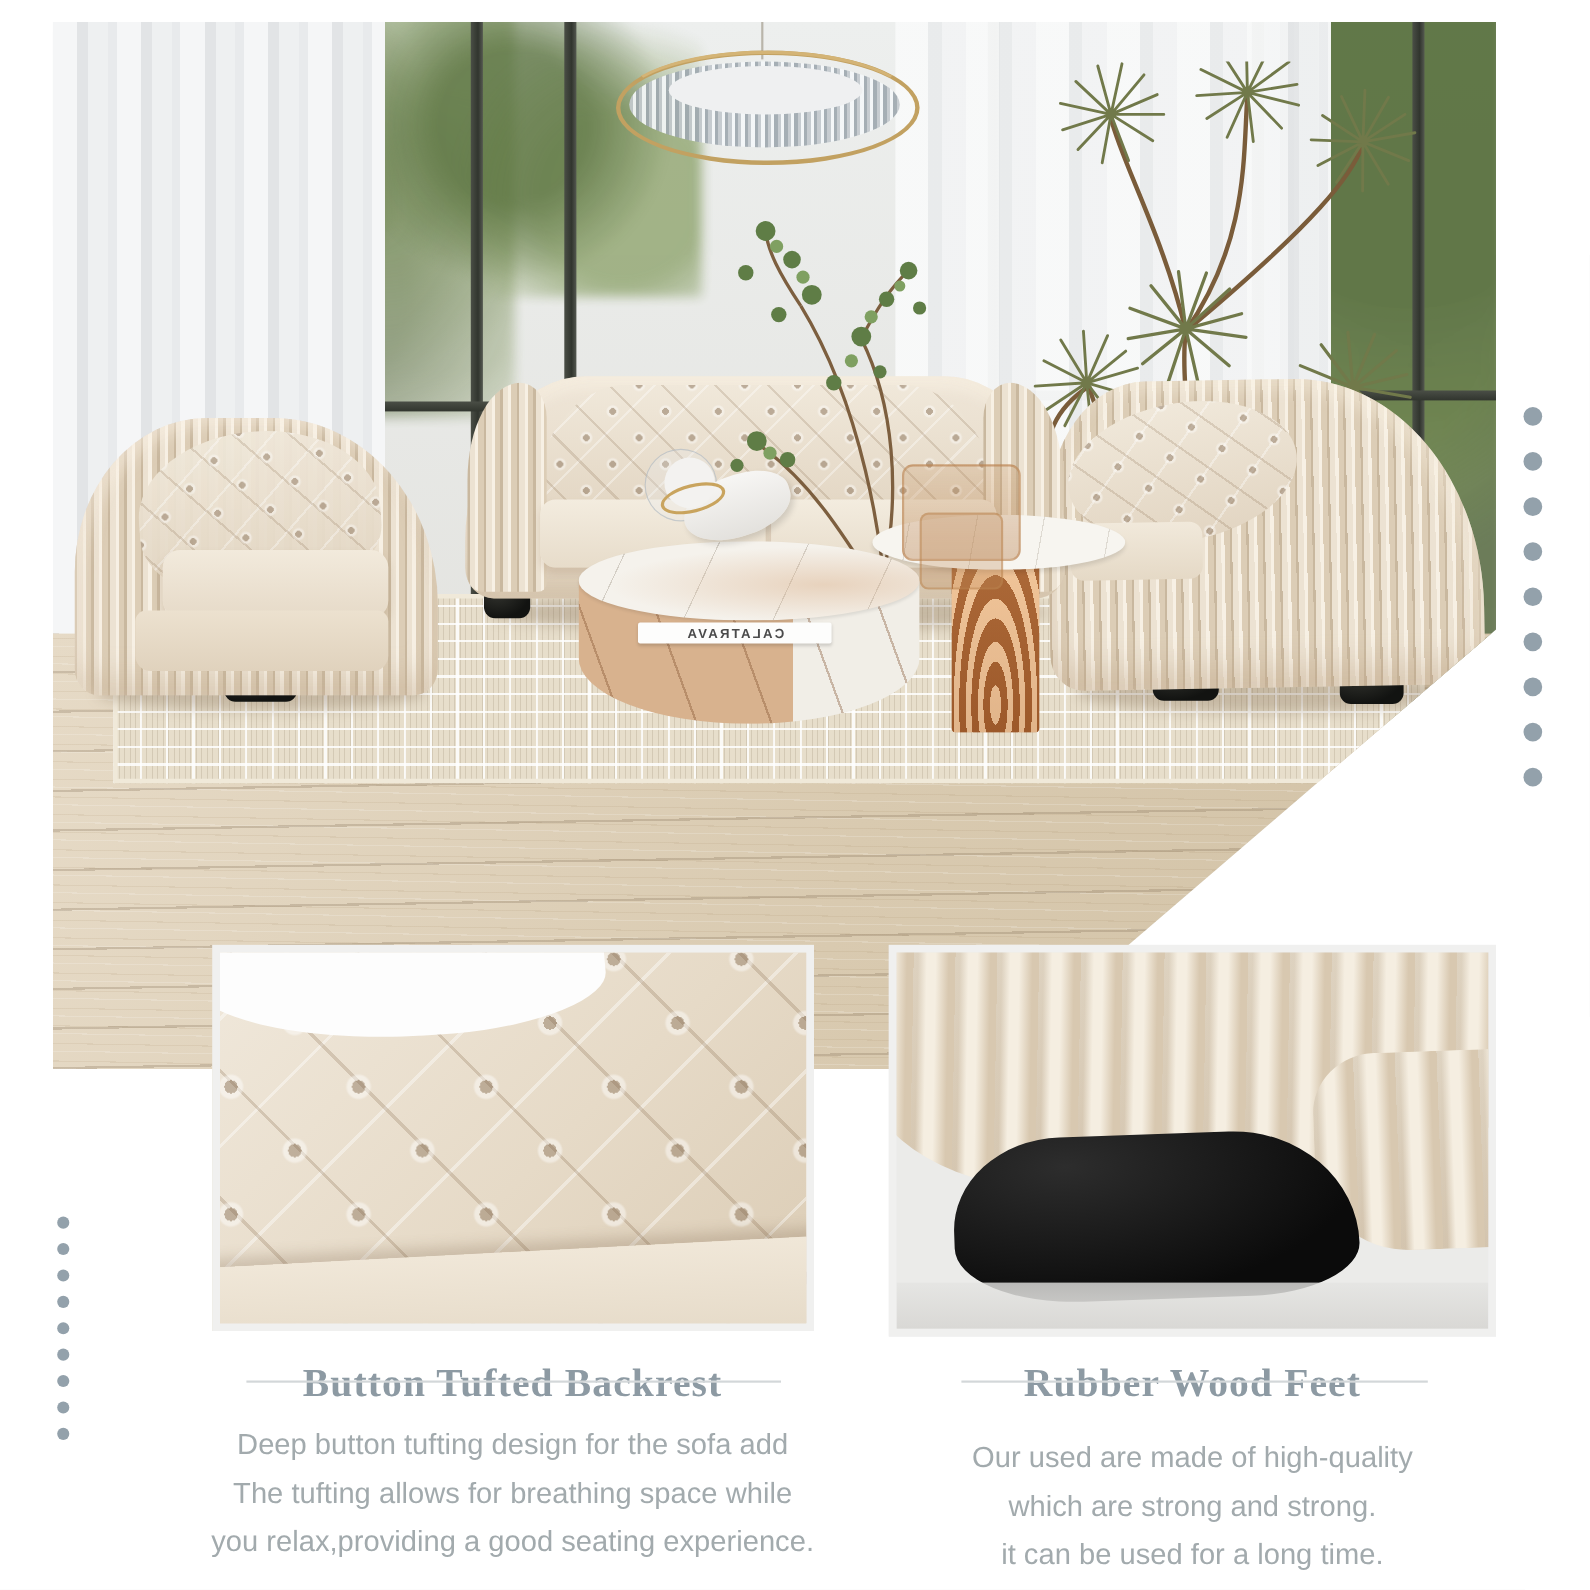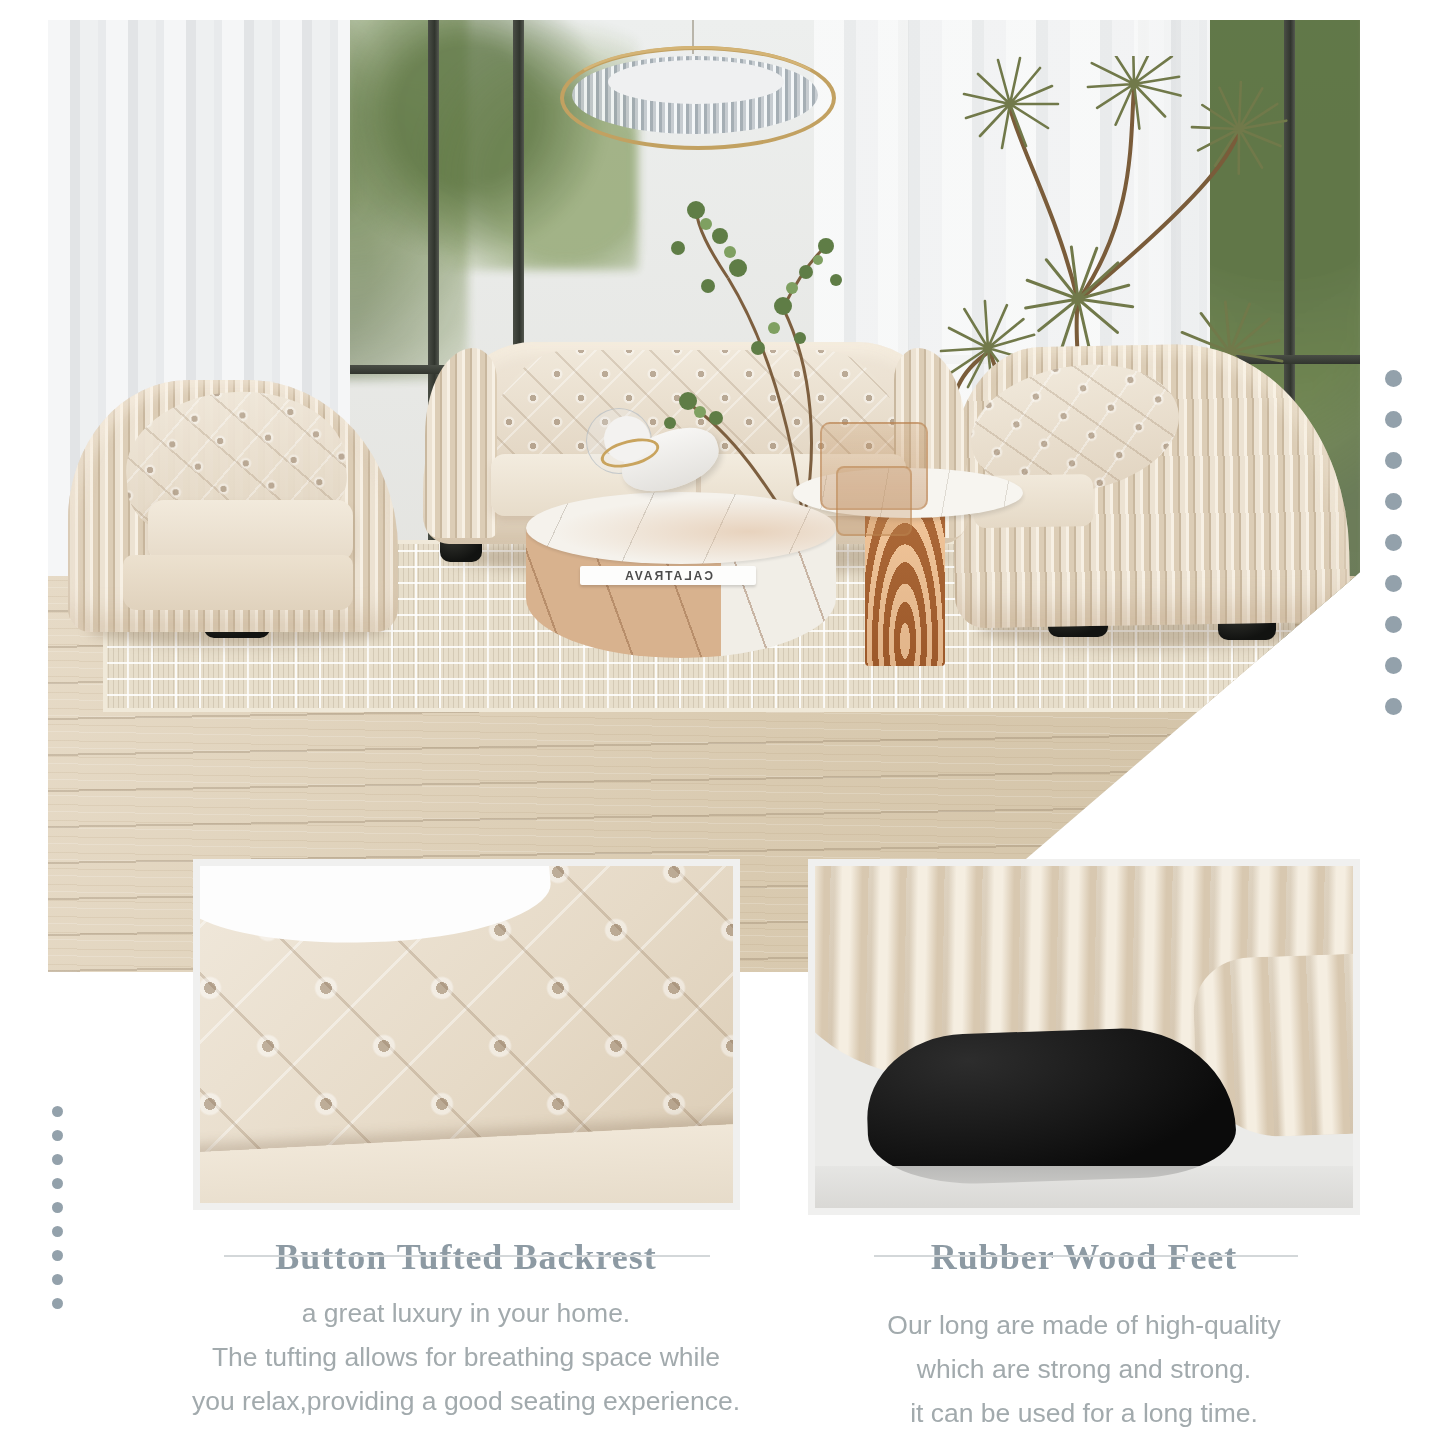--- a/index.html
+++ b/index.html
@@ -326,32 +326,32 @@
     </div>
 
   <div class="abs detail photo-left">
     <div class="abs pl-base"></div>
     <div class="abs pl-white"></div>
     <div class="abs pl-seat"></div>
   </div>
   <h2 class="abs title title-left">Button Tufted Backrest</h2>
   <div class="abs rule rule-left"></div>
   <p class="abs para para-left">
-    <span>a great luxury in your home.</span>
+    <span>Deep button tufting design for the sofa add</span>
     <span>The tufting allows for breathing space while</span>
     <span>you relax,providing a good seating experience.</span>
   </p>
 
   <div class="abs detail photo-right">
     <div class="abs pr-velvet"></div>
     <div class="abs pr-velvet2"></div>
     <div class="abs pr-base"></div>
     <div class="abs pr-floor"></div>
   </div>
   <h2 class="abs title title-right">Rubber Wood Feet</h2>
   <div class="abs rule rule-right"></div>
   <p class="abs para para-right">
-    <span>Our long are made of high-quality</span>
+    <span>Our used are made of high-quality</span>
     <span>which are strong and strong.</span>
     <span>it can be used for a long time.</span>
   </p>
 
 </div>
 
 </body></html>

